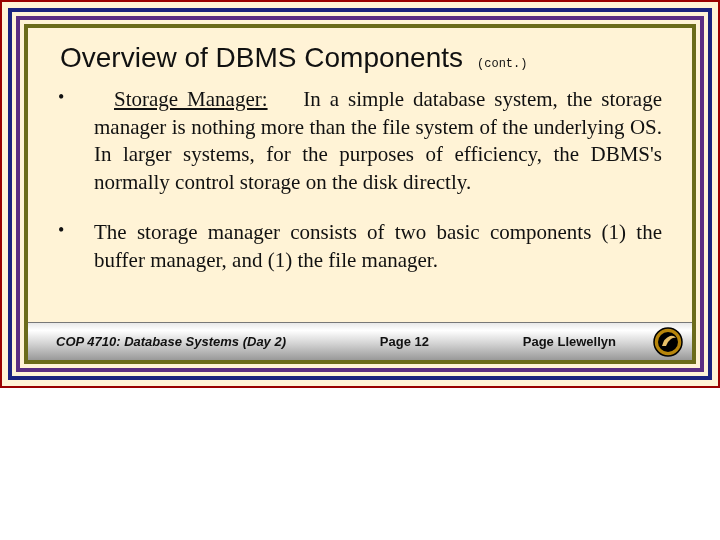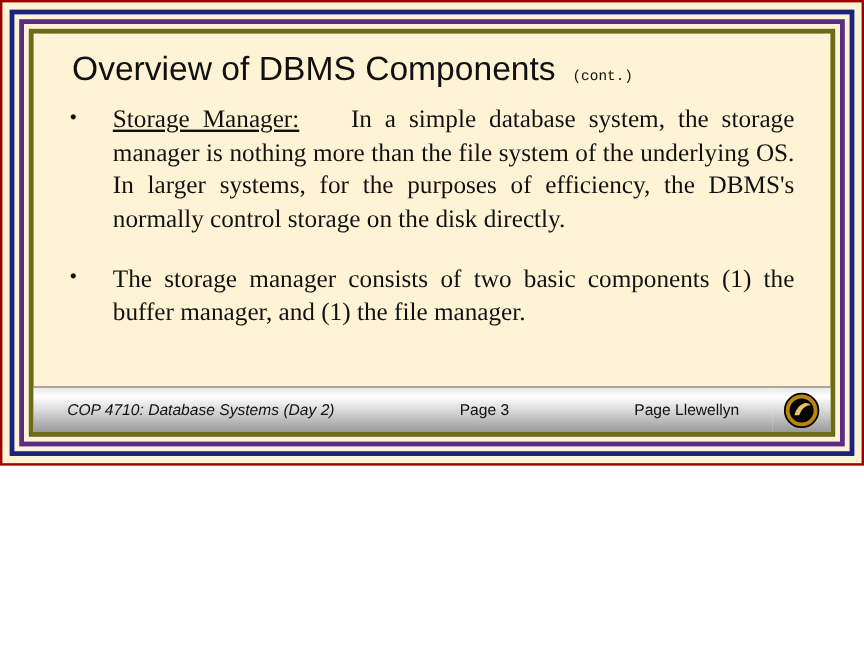--- a/index.html
+++ b/index.html
@@ -69,40 +69,41 @@
   }
   ul.bullets li::before {
     content: "•";
     position: absolute;
     left: 4px;
     top: 0;
     font-size: 18px;
   }
   .term {
     text-decoration: underline;
+    margin-left: 20px;
   }
   .footer {
     position: absolute;
     left: 0; right: 0; bottom: 0;
     height: 38px;
     display: flex;
     align-items: center;
   }
   .footer-bar {
     flex: 1;
     height: 100%;
     background: linear-gradient(to bottom, #e8e8e8 0%, #ffffff 20%, #d4d4d4 55%, #999 100%);
     border-top: 1px solid #777;
     display: flex;
     align-items: center;
     justify-content: space-between;
     padding: 0 28px;
     font-family: Arial, Helvetica, sans-serif;
     font-size: 13px;
-    font-weight: normal;
+    font-weight: bold;
     color: #111;
     gap: 44px;
   }
   .footer-bar .course { font-style: italic; }
   .logo {
     width: 48px;
     height: 38px;
     display: flex;
     align-items: center;
     justify-content: center;
@@ -131,21 +132,21 @@
             </li>
             <li>
               <span>The storage manager consists of two basic components (1) the buffer manager, and (1) the file manager.</span>
             </li>
           </ul>
         </div>
 
         <div class="footer">
           <div class="footer-bar">
             <span class="course">COP 4710: Database Systems (Day 2)</span>
-            <span>Page 3</span>
+            <span>Page 12</span>
             <span>Page Llewellyn</span>
           </div>
           <div class="logo">
             <svg width="32" height="32" viewBox="0 0 32 32">
               <circle cx="16" cy="16" r="14" fill="#b8860b" stroke="#000" stroke-width="1.5"></circle>
               <circle cx="16" cy="16" r="10" fill="#000"></circle>
               <path d="M10 20 Q12 12 18 10 Q22 9 24 12 Q22 11 19 13 Q16 15 14 20 Z" fill="#e8c068"></path>
             </svg>
           </div>
         </div>

